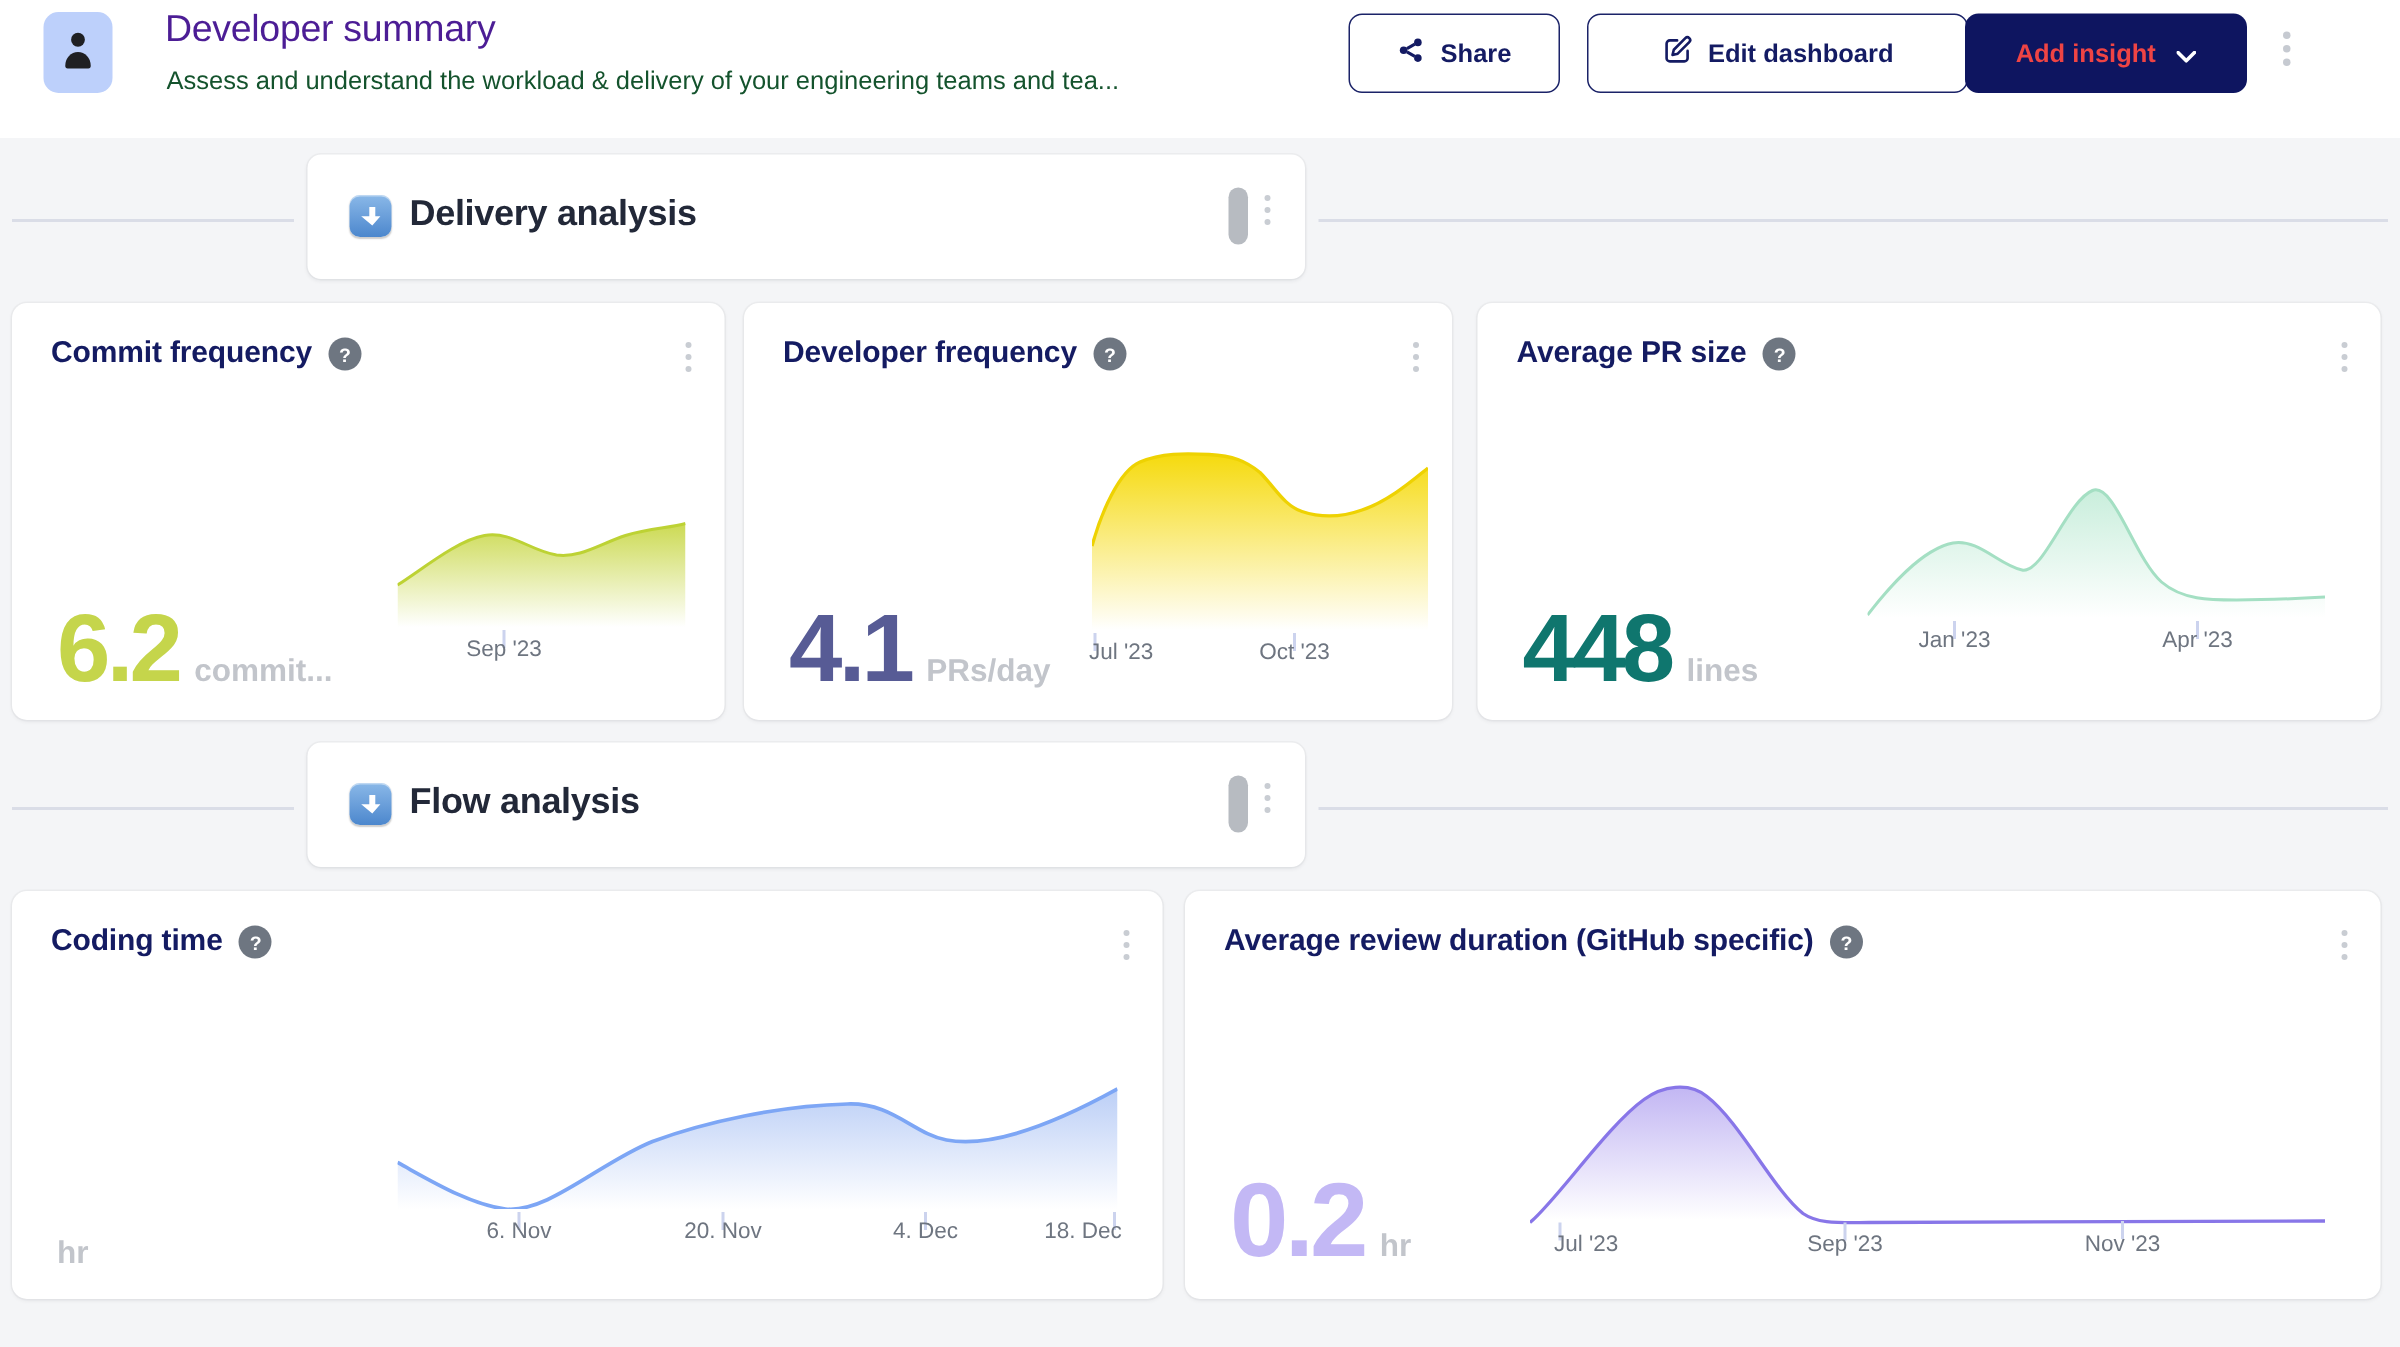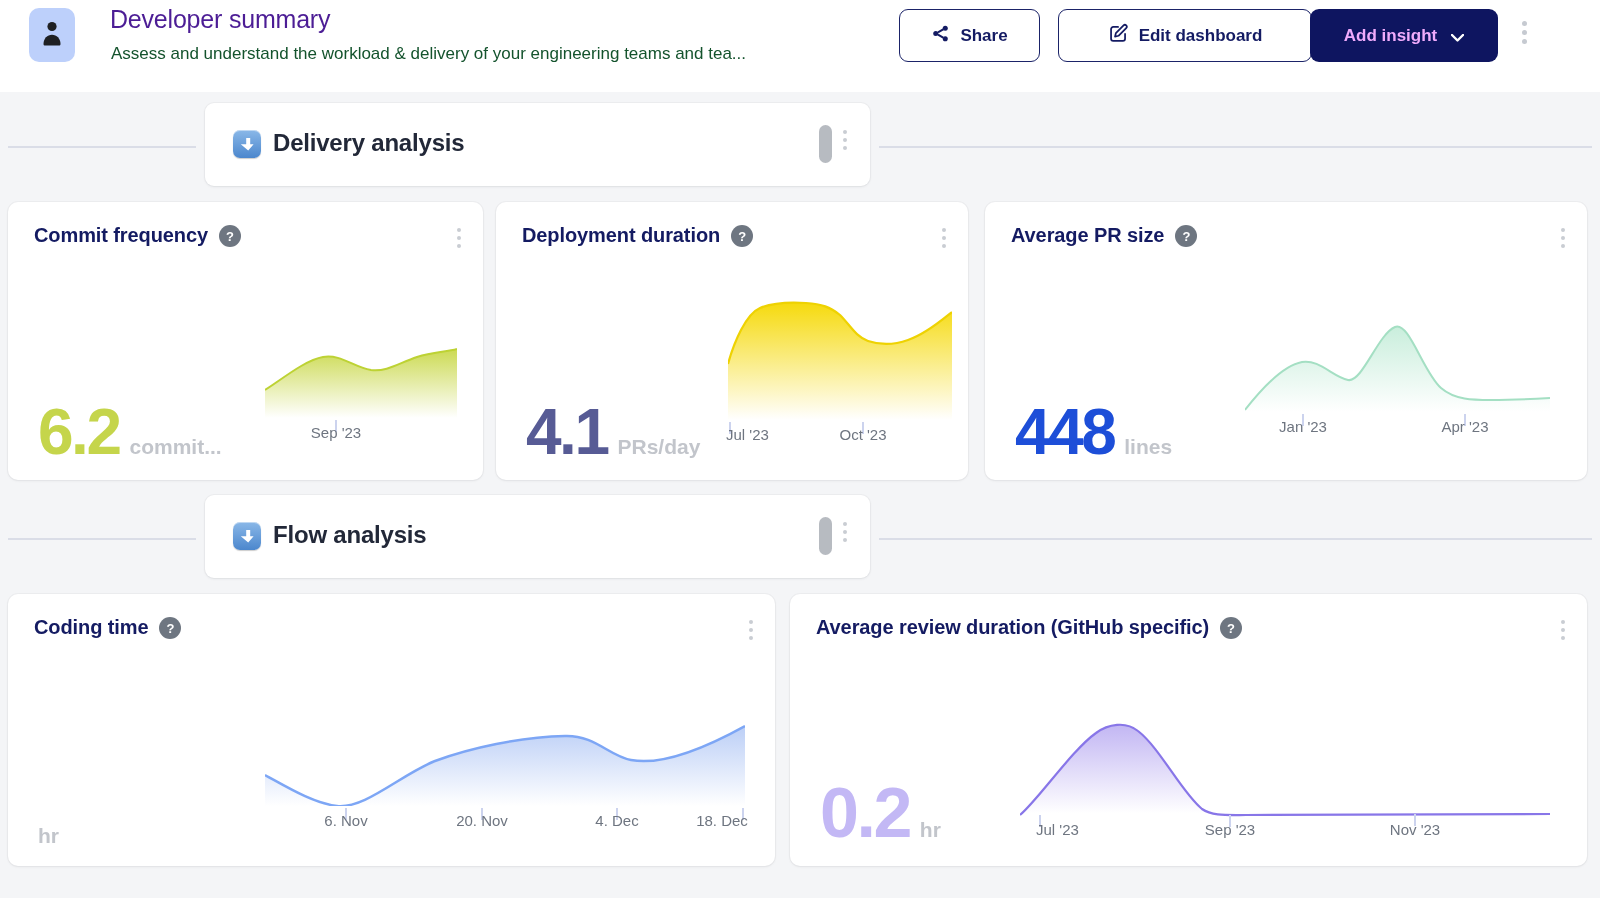--- a/index.html
+++ b/index.html
@@ -16,21 +16,21 @@
     background:#bdd0fb; border-radius:10px; display:flex; align-items:center; justify-content:center; }
   .page-title { position:absolute; left:110px; top:5px; font-size:25px; font-weight:400;
     color:#4c1d95; letter-spacing:-0.2px; }
   .page-subtitle { position:absolute; left:111px; top:44px; font-size:17px; color:#14532d; width:790px;
     white-space:nowrap; overflow:hidden; }
   .btn { position:absolute; top:9px; height:53px; border-radius:9px; display:flex; align-items:center;
     justify-content:center; gap:10px; font-size:17px; font-weight:700; cursor:pointer; }
   .btn-outline { background:#ffffff; border:1.5px solid #1b2368; color:#141b63; }
   .btn-share { left:899px; width:141px; }
   .btn-edit { left:1058px; width:254px; }
-  .btn-primary { left:1310px; width:188px; background:#0e1560; color:#f0abfc; border:none; }
+  .btn-primary { left:1310px; width:188px; background:#0e1560; color:#ef4444; border:none; }
   .kebab { display:flex; flex-direction:column; align-items:center; gap:4px; cursor:pointer; }
   .kebab i { display:block; border-radius:50%; }
   .kebab-lg i { width:5px; height:5px; background:#c6cad1; }
   .kebab-sm i { width:4px; height:4px; background:#c9cdd3; }
   .header-kebab { position:absolute; left:1522px; top:21px; }
 
   
   .section-card { position:absolute; left:205px; width:665px; height:83px; background:#ffffff;
     border-radius:9px; box-shadow:0 1px 3px rgba(16,24,40,.07), 0 0 0 1px rgba(16,24,40,.03); }
   .emoji-down { position:absolute; left:28px; top:27px; width:28px; height:28px; border-radius:7px;
@@ -166,21 +166,21 @@
       <path d="M0,46 C16,36 40,16 58,13 C76,10 88,23 106,26 C122,28 134,19 152,13 C168,8 182,8 192,5 L192,74 L0,74 Z" fill="url(#g1)"></path>
       <path d="M0,46 C16,36 40,16 58,13 C76,10 88,23 106,26 C122,28 134,19 152,13 C168,8 182,8 192,5" fill="none" stroke="#bdd234" stroke-width="2"></path>
     </svg>
     <span class="tick" style="left:70px; top:76px;"></span>
     <span class="xlabel centered" style="left:71px; top:80px;">Sep '23</span>
   </div>
 </section>
 
 <section class="card row1" style="left:496px; top:202px; width:472px; height:278px;">
   <div class="card-head">
-    <span class="card-title">Deployment duration</span>
+    <span class="card-title">Developer frequency</span>
     <span class="help-badge">?</span>
   </div>
   <div class="kebab kebab-sm card-kebab">
       <i></i>
       <i></i>
       <i></i>
     </div>
   <div class="value-row">
     <span class="value" style="color: rgb(87, 91, 149);">4.1</span>
     <span class="unit">PRs/day</span>
@@ -207,21 +207,21 @@
   <div class="card-head">
     <span class="card-title">Average PR size</span>
     <span class="help-badge">?</span>
   </div>
   <div class="kebab kebab-sm card-kebab">
       <i></i>
       <i></i>
       <i></i>
     </div>
   <div class="value-row">
-    <span class="value" style="color: #1d4ed8;">448</span>
+    <span class="value" style="color: #0f766e;">448</span>
     <span class="unit">lines</span>
   </div>
   <div class="chart" style="left:260px; top:118px; width:305px; height:92px;">
     <svg width="305" height="92" viewBox="0 0 305 92">
       <defs>
           <linearGradient id="g3" x1="0" y1="0" x2="0" y2="1">
         <stop offset="0" stop-color="#c6edda" stop-opacity="0.95"></stop>
             <stop offset="1" stop-color="#c6edda" stop-opacity="0"></stop>
       </linearGradient>
         </defs>

